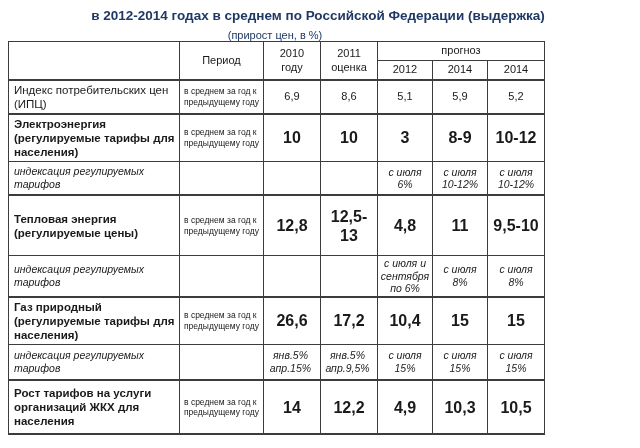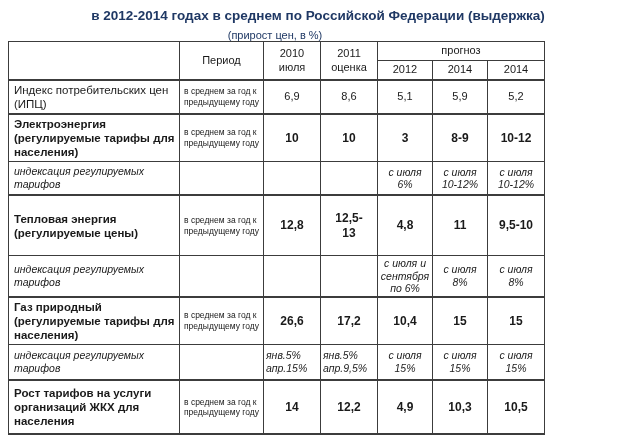--- a/index.html
+++ b/index.html
@@ -48,23 +48,23 @@
   tr.bold .c-name{font-weight:bold;}
   tr.idx .c-name{font-style:italic;font-size:10.5px;margin-left:26px;}
   .c-period{
     text-align:left;vertical-align:middle;padding:1px 2px 1px 4px;
     font-size:8.5px;line-height:1.25;
   }
   .c-val{
     text-align:center;vertical-align:middle;font-size:11px;
     line-height:1.2;white-space:pre-line;padding:1px 2px;
   }
-  tr.bold .c-val{font-weight:bold;font-size:12px;}
+  tr.bold .c-val{font-weight:bold;font-size:16px;}
   tr.idx .c-val{font-style:italic;font-size:10.5px;margin-top:12px;}
-  td.right{text-align:left;padding-right:5px;}
+  td.right{text-align:center;padding-right:5px;}
 </style>
 </head>
 <body>
 
 <div class="page">
   <div class="title">
     <div>в 2012-2014 годах в среднем по Российской Федерации (выдержка)</div>
   </div>
 
   <div class="caption">(прирост цен, в %)</div>
@@ -78,21 +78,21 @@
       <col class="c5">
         <col class="c6">
         <col class="c7">
     </colgroup>
     <thead>
       <tr>
         <th rowspan="2"></th>
         <th rowspan="2">Период</th>
         <th rowspan="2">
           <div>2010</div>
-          <div>июля</div>
+          <div>году</div>
         </th>
         <th rowspan="2">
           <div>2011</div>
           <div>оценка</div>
         </th>
         <th colspan="3">прогноз</th>
       </tr>
       <tr>
         <th>2012</th>
         <th>2014</th>

